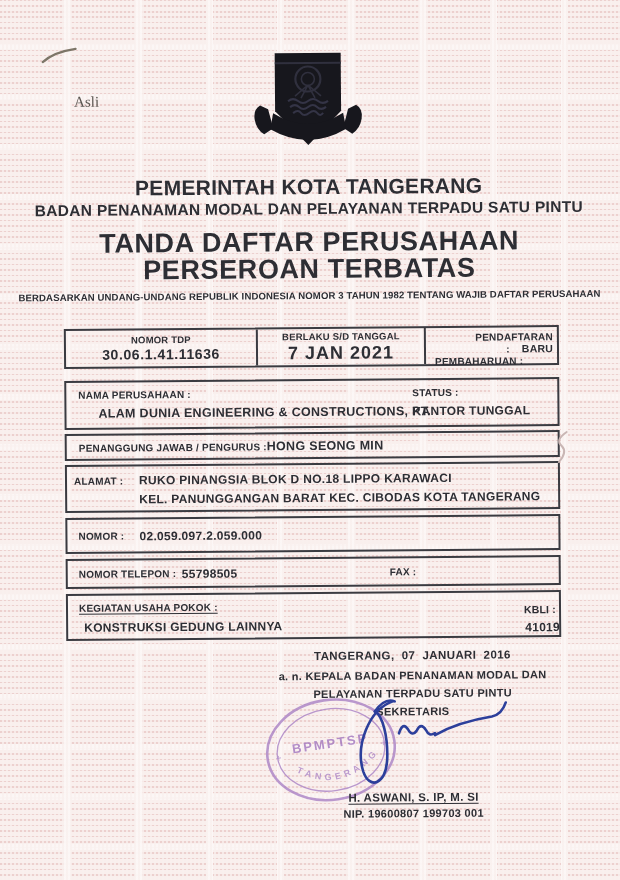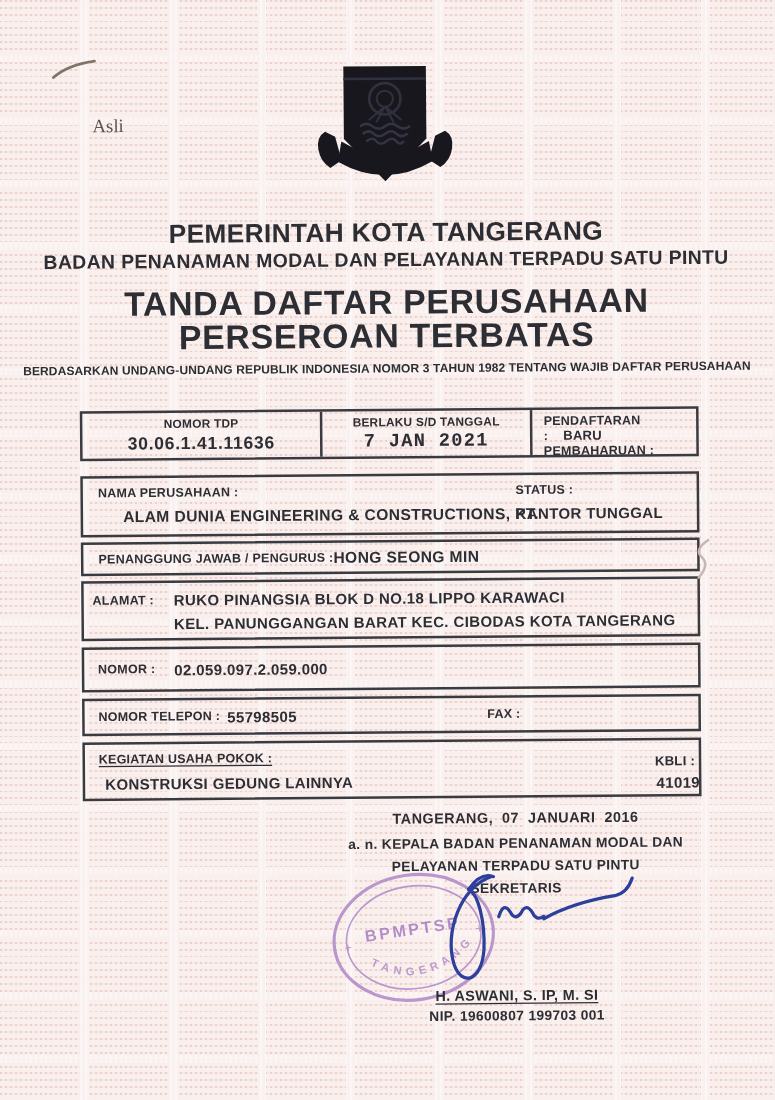--- a/index.html
+++ b/index.html
@@ -25,22 +25,22 @@
   .hdr-title.first{margin-top:12px;}
   .hdr-legal{font-size:9.6px;font-weight:bold;margin-top:7px;letter-spacing:.1px;}
   .box{position:absolute;left:64px;width:495px;border:2px solid #3a3b41;box-sizing:border-box;background:transparent;}
   .toptable{top:327px;height:40px;display:flex;}
   .tcol{display:flex;flex-direction:column;justify-content:center;align-items:center;box-sizing:border-box;}
   .tcol1{width:190px;}
   .tcol2{width:170px;border-left:2px solid #3a3b41;border-right:2px solid #3a3b41;}
   .tcol3{flex:1;align-items:flex-start;justify-content:space-between;padding:4px 4px 4px 9px;}
   .tlbl{font-size:9.5px;font-weight:bold;letter-spacing:.2px;}
   .tval1{font-size:14px;font-weight:bold;letter-spacing:.6px;margin-top:1px;}
-  .tval2{font-size:15px;font-weight:bold;letter-spacing:1px;margin-top:1px;font-family:Liberation Mono, monospace;}
-  .trow{font-size:10px;font-weight:bold;letter-spacing:.2px;}
+  .tval2{font-size:18px;font-weight:bold;letter-spacing:1px;margin-top:1px;}
+  .trow{font-size:10px;font-weight:bold;letter-spacing:.2px;text-align:right;}
   .trow .v{font-size:10.5px;margin-left:12px;}
   .lbl{font-size:10px;font-weight:bold;letter-spacing:.2px;}
   .val{font-size:12.5px;font-weight:bold;letter-spacing:.3px;}
   .val2{font-size:12px;font-weight:bold;letter-spacing:.3px;}
   .sig{left:245px;top:650px;width:330px;text-align:center;}
   .sig-line1{font-size:11.5px;font-weight:bold;letter-spacing:.4px;}
   .sig-line{font-size:11px;font-weight:bold;letter-spacing:.3px;}
   .sig-name{font-size:11.5px;font-weight:bold;letter-spacing:.3px;}
   .sig-nip{font-size:11px;font-weight:bold;margin-top:4px;letter-spacing:.3px;}
   svg{display:block;}

